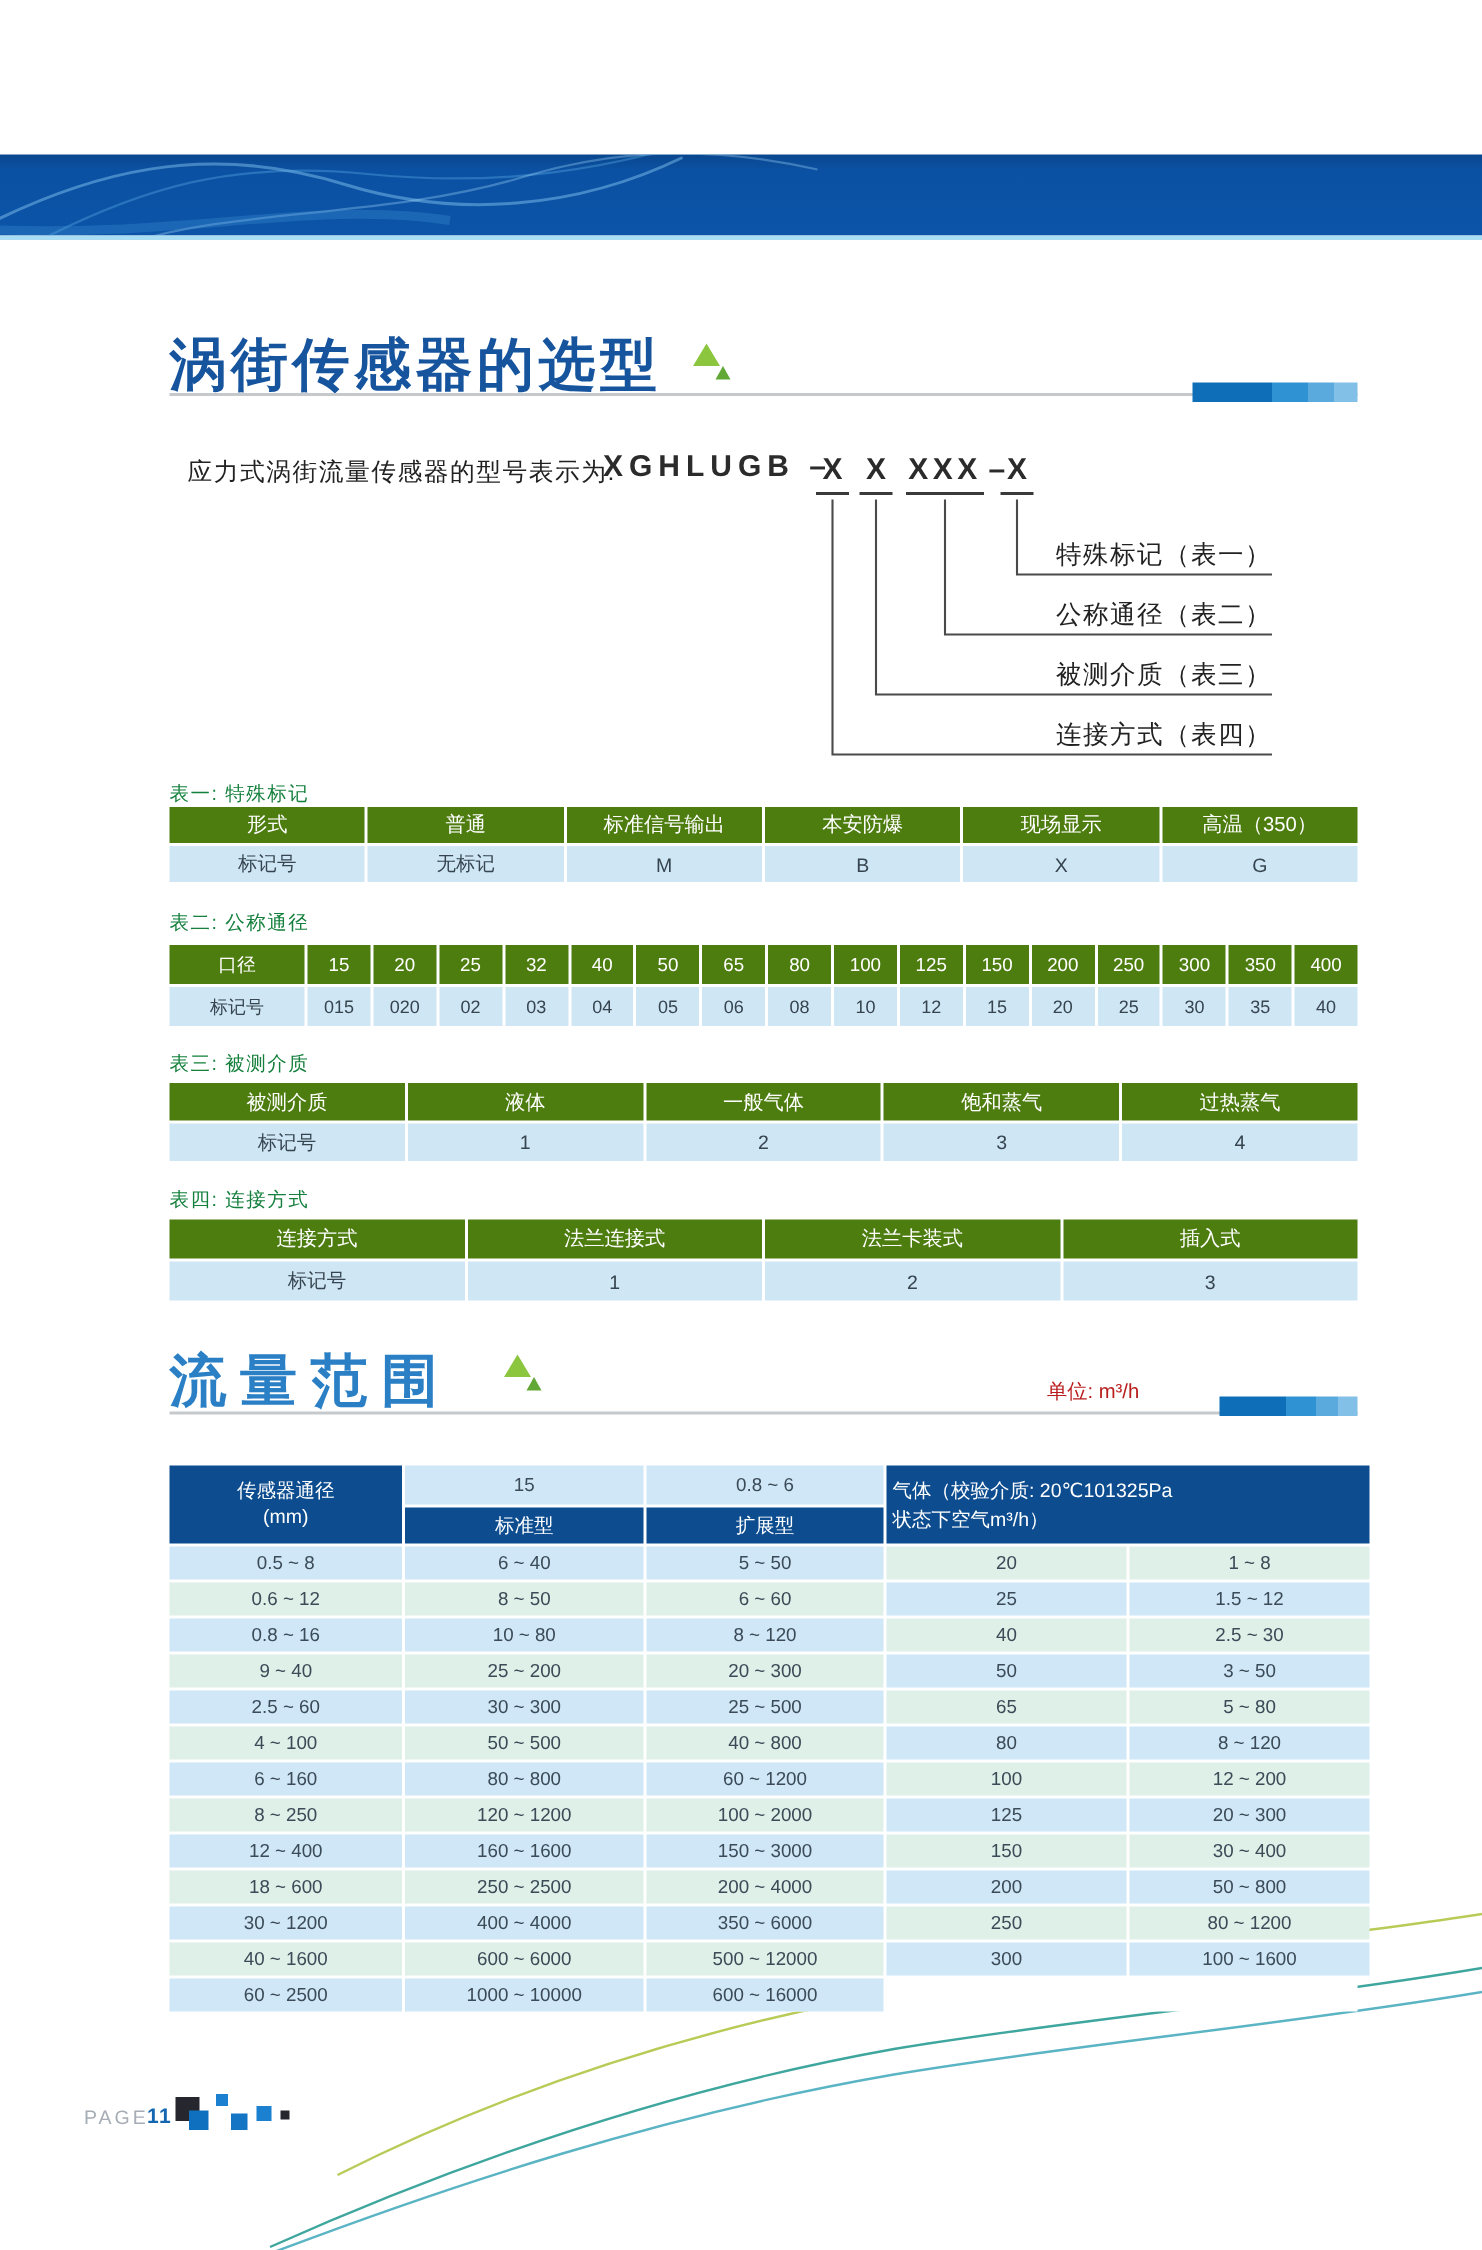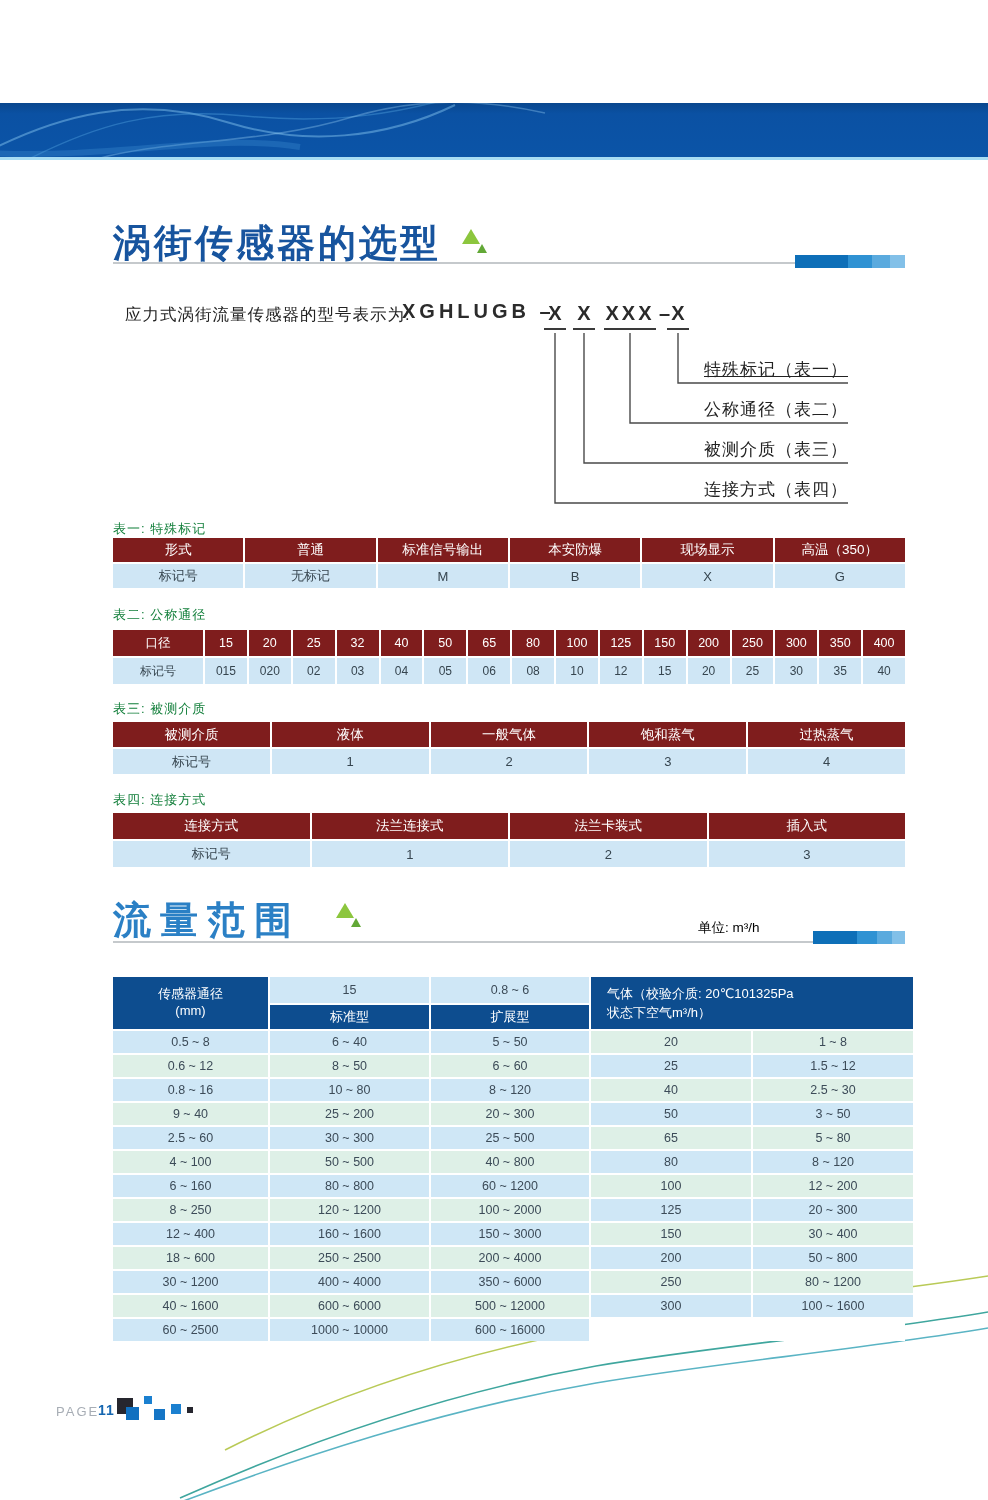--- a/index.html
+++ b/index.html
@@ -16,55 +16,55 @@
   .h1{position:absolute;left:113px;top:218px;font-family:"Liberation Serif","DejaVu Serif",serif;
       font-weight:bold;font-size:38px;color:#17549e;letter-spacing:3px;white-space:nowrap;}
   .flow-h1{position:absolute;left:113px;top:895px;font-weight:bold;font-size:38px;color:#2b80c5;
       letter-spacing:9px;white-space:nowrap;}
   .tri{position:absolute;width:0;height:0;border-left:9px solid transparent;border-right:9px solid transparent;
        border-bottom:15px solid #8cc63e;}
   .tri.small{border-left-width:5px;border-right-width:5px;border-bottom:9px solid #62a836;}
   .rule{position:absolute;left:113px;width:792px;height:2px;background:#c5c9cc;}
   .gradbar{position:absolute;height:13px;
       background:linear-gradient(90deg,#0e6fb8 0%,#0e6fb8 48%,#2f92d3 48%,#2f92d3 70%,#5aaade 70%,#5aaade 86%,#82c0e8 86%,#82c0e8 100%);}
-  .unit{position:absolute;left:698px;top:919px;font-size:13.5px;color:#000000;}
+  .unit{position:absolute;left:698px;top:919px;font-size:13.5px;color:#b91c1c;}
 
   
   .model-intro{position:absolute;left:125px;top:304px;font-size:16.5px;color:#222;letter-spacing:1px;white-space:nowrap;}
   .model-base{position:absolute;left:402px;top:300px;font-size:20px;font-weight:600;color:#2b2b2b;letter-spacing:4px;white-space:nowrap;}
   .slot{position:absolute;top:299px;height:29px;font-size:20px;font-weight:600;color:#2b2b2b;
         text-align:center;border-bottom:2.5px solid #3a3a3a;line-height:29px;}
   .slot.nob{border-bottom:none;}
   .s1{left:544px;width:22px;} .s2{left:573px;width:22px;}
   .s3{left:604px;width:52px;letter-spacing:3px;}
   .sd{left:659px;width:10px;} .s4{left:667px;width:22px;}
   .connectors{position:absolute;left:0;top:0;pointer-events:none;}
   .callout{position:absolute;left:600px;width:248px;text-align:right;font-size:17px;color:#222;letter-spacing:1px;}
-  .c1{top:358px;text-decoration:underline;} .c2{top:398px;} .c3{top:438px;} .c4{top:478px;}
+  .c1{top:358px;} .c2{top:398px;} .c3{top:438px;} .c4{top:478px;}
 
   
   .tlabel{position:absolute;left:113px;font-size:13px;color:#15803d;letter-spacing:1px;}
   .grid{position:absolute;left:113px;width:792px;display:grid;gap:2px;background:#fff;}
   .t1{top:538px;grid-template-columns:repeat(6,1fr);grid-auto-rows:24px;}
   .t2{top:630px;grid-template-columns:90px repeat(16,1fr);grid-auto-rows:26px;}
   .t3{top:722px;grid-template-columns:repeat(5,1fr);grid-auto-rows:25px;}
   .t4{top:813px;grid-template-columns:repeat(4,1fr);grid-auto-rows:26px;}
-  .th{background:#7f1d1d;color:#ffffff;display:flex;align-items:center;justify-content:center;font-size:13.5px;}
+  .th{background:#4d7c0f;color:#ffffff;display:flex;align-items:center;justify-content:center;font-size:13.5px;}
   .td{background:#cfe6f5;color:#36454f;display:flex;align-items:center;justify-content:center;font-size:13px;}
   .t2 .th{font-size:12.5px;} .t2 .td{font-size:12px;}
 
   
   .flow{position:absolute;left:113px;top:977px;width:792px;display:grid;gap:2px;background:#fff;z-index:2;
         grid-template-columns:155px 159px 158px 160px 160px;
         grid-template-rows:26px 24px;grid-auto-rows:22px;}
   .fh{background:#0d4d8f;color:#fff;font-size:13px;display:flex;align-items:center;justify-content:center;}
   .fh-dn{grid-area:1/1/3/2;flex-direction:column;line-height:1.3;}
   .fh-liq{grid-area:1/2/2/4;}
   .fh-std{grid-area:2/2/3/3;} .fh-ext{grid-area:2/3/3/4;}
-  .fh-gas{grid-area:1/4/3/6;flex-direction:column;align-items:flex-start;padding-left:16px;line-height:1.5;}
+  .fh-gas{grid-area:1/4/3/6;flex-direction:column;align-items:flex-start;padding-left:4px;line-height:1.5;}
   .fcell{display:flex;align-items:center;justify-content:center;font-size:12.5px;color:#3c4b58;}
   .fb{background:#cfe7f6;} .fg{background:#def0e7;}
 
   
   .curves{position:absolute;left:0;top:0;pointer-events:none;z-index:1;}
 
   
   .pfooter{position:absolute;left:56px;top:1396px;width:220px;height:34px;z-index:3;}
   .pg{position:absolute;left:0;top:8px;font-size:13px;color:#a7adb5;letter-spacing:2px;}
   .pn{position:absolute;left:42px;top:6px;font-size:14px;font-weight:bold;color:#1566b0;letter-spacing:1px;}

